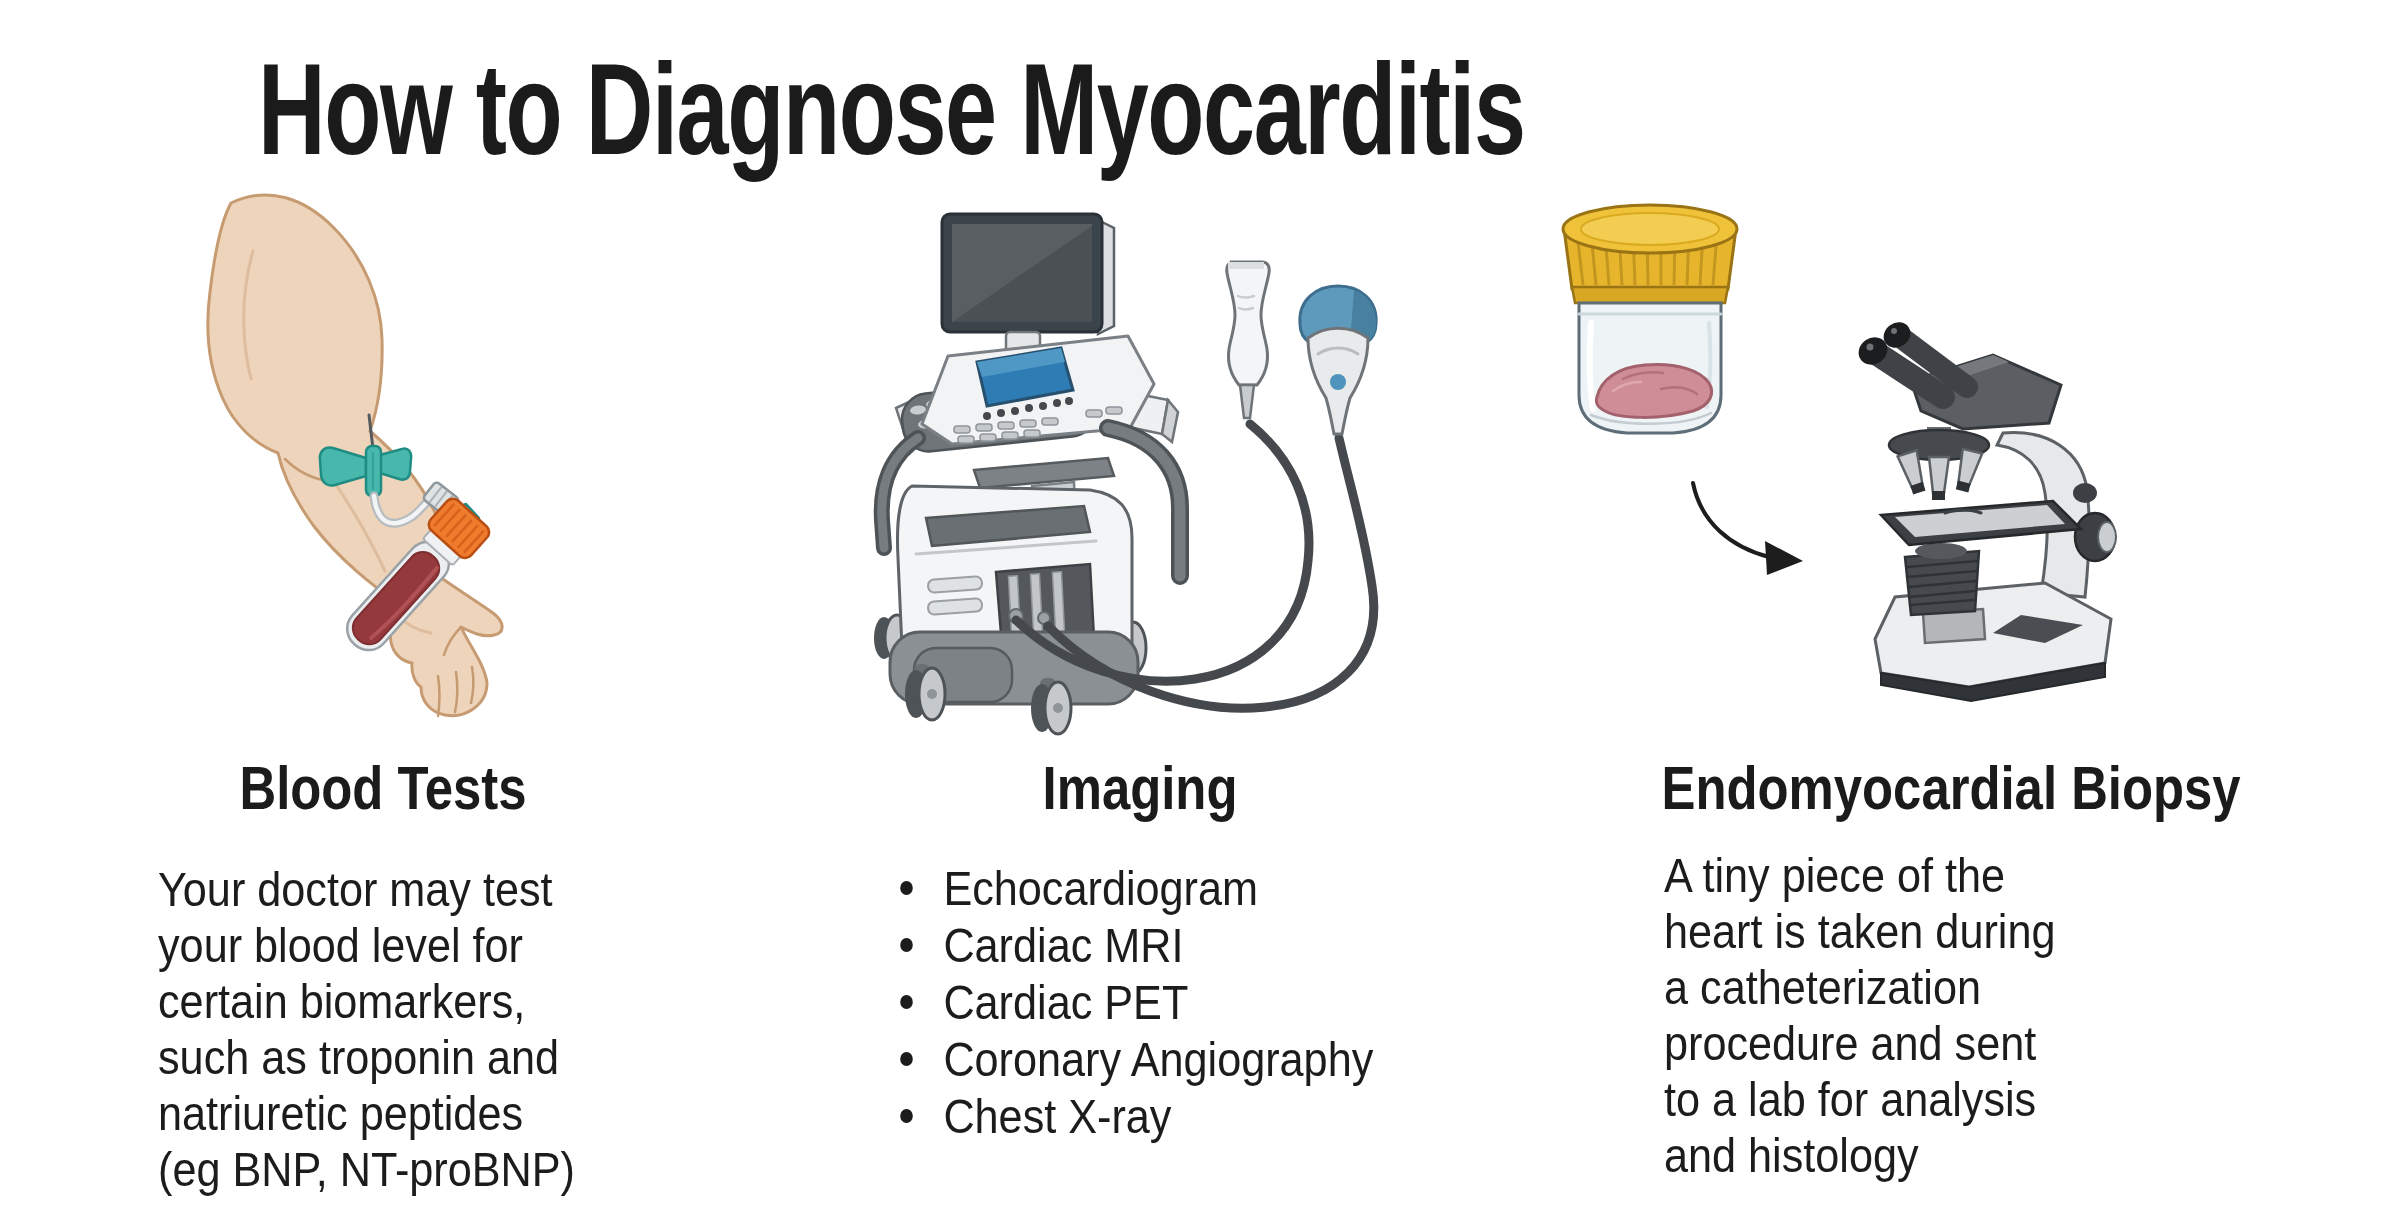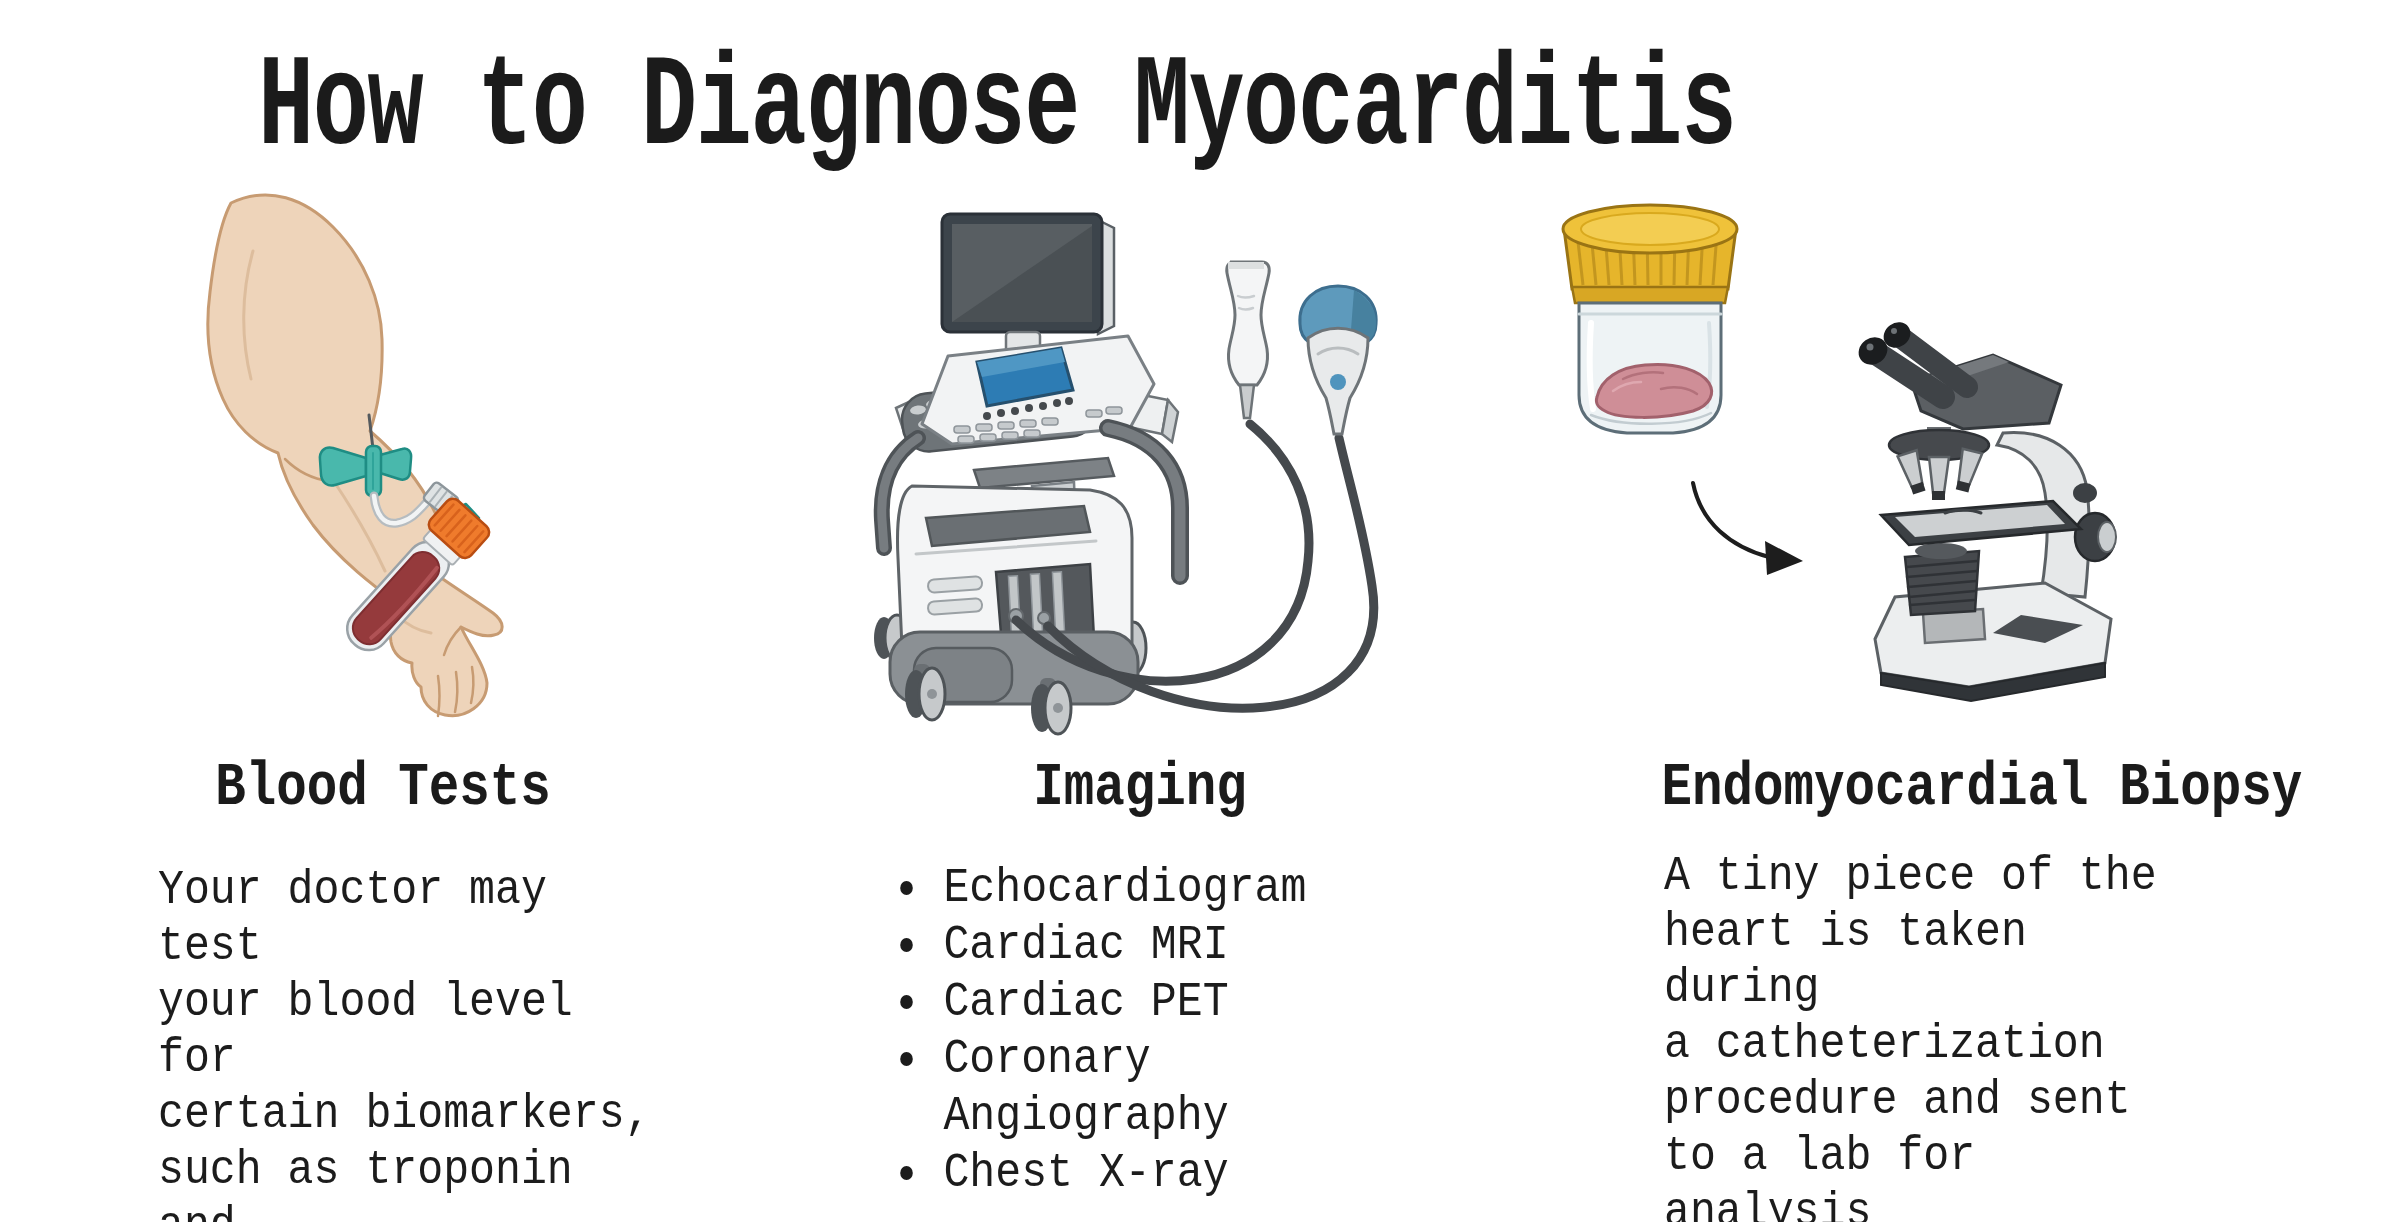--- a/index.html
+++ b/index.html
@@ -1,19 +1,19 @@
 <!DOCTYPE html>
 <html><head>
 <meta charset="utf-8">
 <style>
   html,body { margin:0; padding:0; background:#ffffff; }
   .canvas {
     position:relative; width:2400px; height:1222px;
     background:#ffffff; overflow:hidden;
-    font-family:Liberation Mono, monospace;
+    font-family:Liberation Sans, sans-serif;
     color:#1c1c1c;
   }
   .title {
     position:absolute; left:258px; top:44px;
     font-size:130px; font-weight:700; letter-spacing:-2px;
     line-height:1; white-space:nowrap;
     transform:scaleX(0.72); transform-origin:left top;
     color:#1b1b1b;
   }
   .illu { position:absolute; }

